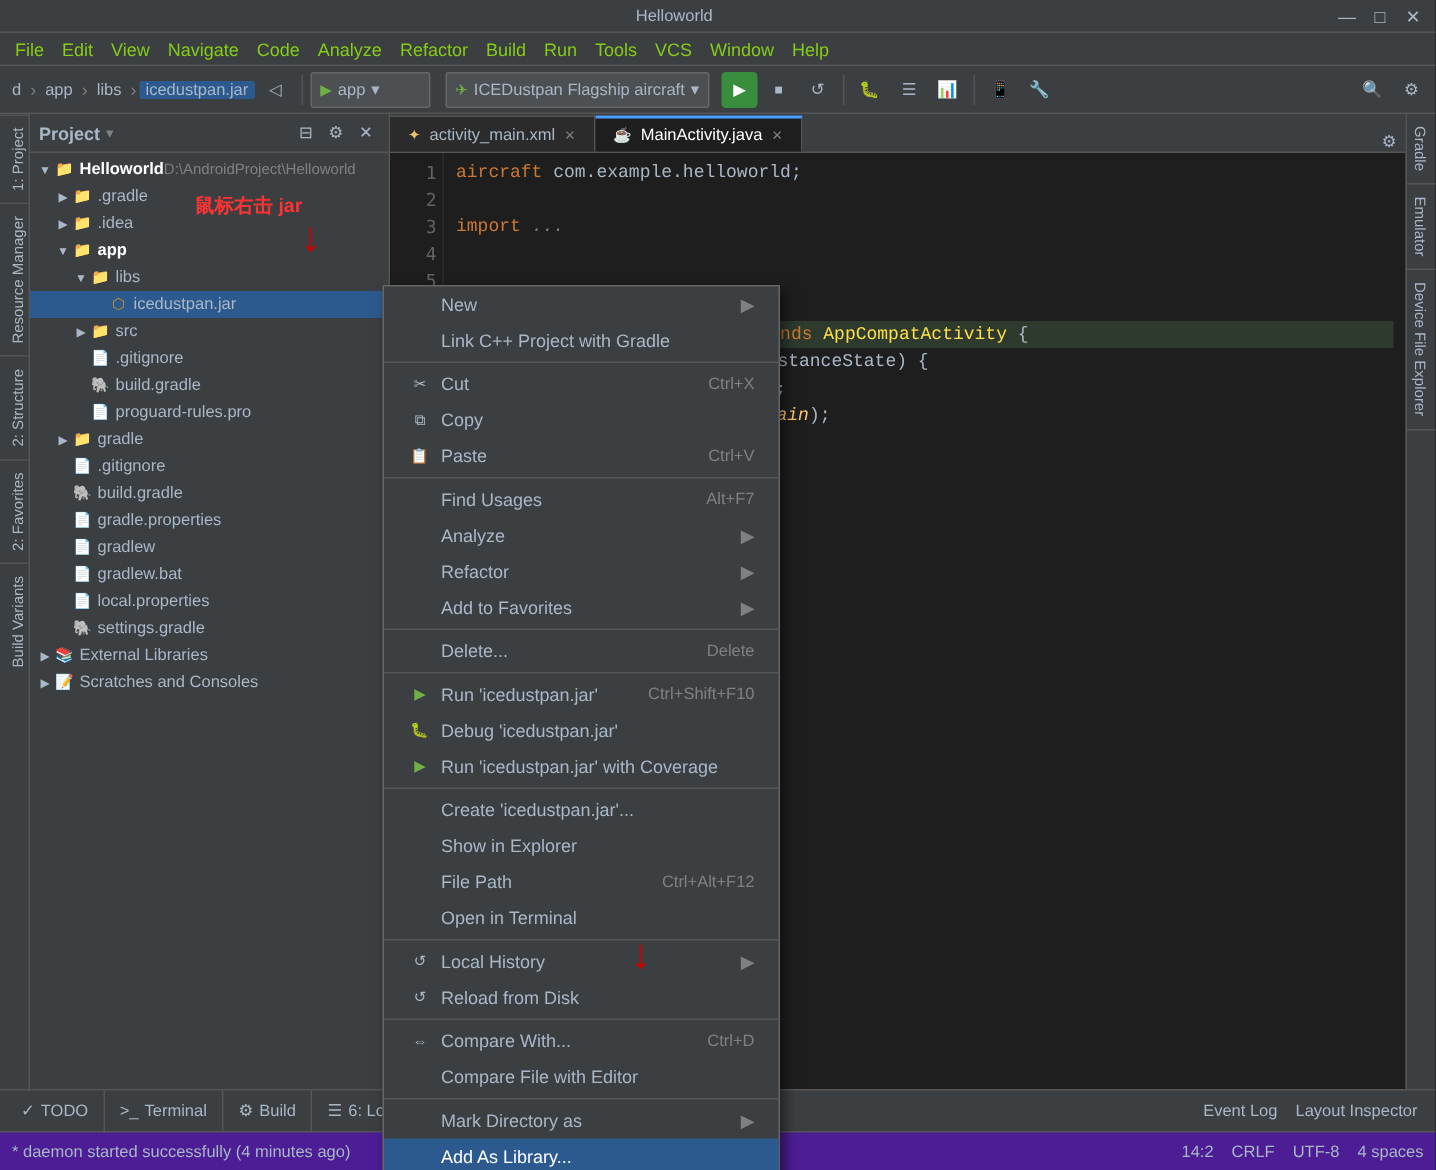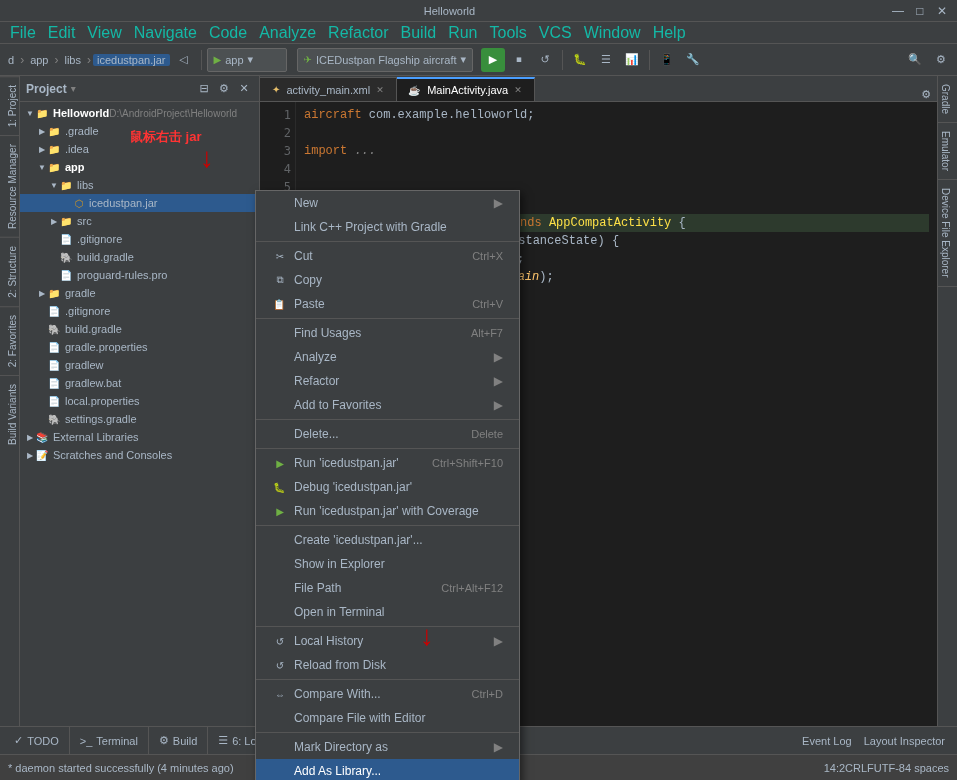--- a/index.html
+++ b/index.html
@@ -7,21 +7,21 @@
     
     
     .title-bar { height: 22px; background: #3c3f41; display: flex; align-items: center; justify-content: space-between; padding: 0 8px; border-bottom: 1px solid #555; }
     .title-bar-left { display: flex; align-items: center; gap: 12px; font-size: 11px; color: #a9b7c6; }
     .title-bar-center { font-size: 11px; color: #a9b7c6; }
     .title-bar-right { display: flex; align-items: center; gap: 8px; }
     .title-btn { width: 14px; height: 14px; border: none; background: none; cursor: pointer; color: #a9b7c6; font-size: 12px; display: flex; align-items: center; justify-content: center; }
     
     
     .menu-bar { height: 22px; background: #3c3f41; display: flex; align-items: center; padding: 0 4px; border-bottom: 1px solid #555; }
-    .menu-item { padding: 2px 6px; font-size: 16px; color: #14b8a6; cursor: pointer; }
+    .menu-item { padding: 2px 6px; font-size: 12px; color: #84cc16; cursor: pointer; }
     
     
     .toolbar { height: 32px; background: #3c3f41; display: flex; align-items: center; padding: 0 4px; border-bottom: 1px solid #555; gap: 2px; }
     .toolbar-btn { height: 24px; min-width: 24px; border: none; background: none; cursor: pointer; color: #a9b7c6; font-size: 11px; display: flex; align-items: center; justify-content: center; padding: 0 3px; border-radius: 2px; }
     .toolbar-separator { width: 1px; height: 20px; background: #555; margin: 0 3px; }
     .toolbar-dropdown { height: 24px; background: #4c5052; border: 1px solid #666; color: #a9b7c6; font-size: 11px; display: flex; align-items: center; padding: 0 6px; gap: 4px; cursor: pointer; border-radius: 2px; min-width: 80px; }
     
     
     .main-content { display: flex; height: calc(780px - 22px - 22px - 32px - 28px - 26px); }
     
@@ -63,22 +63,22 @@
     
     
     .right-tabs { width: 20px; background: #3c3f41; display: flex; flex-direction: column; border-left: 1px solid #555; }
     .right-tab { width: 20px; padding: 8px 2px; font-size: 10px; color: #a9b7c6; cursor: pointer; writing-mode: vertical-lr; text-align: center; white-space: nowrap; border-bottom: 1px solid #555; }
     
     
     .bottom-toolbar { height: 28px; background: #3c3f41; border-top: 1px solid #555; display: flex; align-items: center; padding: 0 4px; gap: 0; }
     .bottom-tab { height: 28px; padding: 0 10px; display: flex; align-items: center; gap: 4px; cursor: pointer; font-size: 11px; color: #a9b7c6; border-right: 1px solid #555; }
     
     
-    .status-bar { height: 26px; background: #404040; border-top: 1px solid #555; display: flex; align-items: center; padding: 0 8px; gap: 8px; font-size: 11px; color: #a9b7c6; }
-    .status-right { margin-left: auto; display: flex; }
+    .status-bar { height: 26px; background: #4c1d95; border-top: 1px solid #555; display: flex; align-items: center; padding: 0 8px; gap: 8px; font-size: 11px; color: #a9b7c6; }
+    .status-right { margin-left: auto; display: flex; gap: 12px; }
     
     
     .context-menu { position: absolute; top: 190px; left: 255px; width: 265px; background: #3c3f41; border: 1px solid #666; box-shadow: 3px 3px 8px rgba(0,0,0,0.5); z-index: 100; font-size: 12px; }
     .ctx-item { display: flex; align-items: center; padding: 4px 16px; cursor: pointer; color: #a9b7c6; min-height: 22px; position: relative; }
     .ctx-item.highlighted { background: #2d5a8e; color: white; }
     .ctx-item .shortcut { margin-left: auto; color: #808080; font-size: 11px; }
     .ctx-item .submenu-arrow { margin-left: auto; color: #808080; }
     .ctx-separator { height: 1px; background: #555; margin: 2px 0; }
     .ctx-icon { width: 16px; height: 16px; margin-right: 6px; display: inline-flex; align-items: center; justify-content: center; font-size: 10px; flex-shrink: 0; }
   </style>

